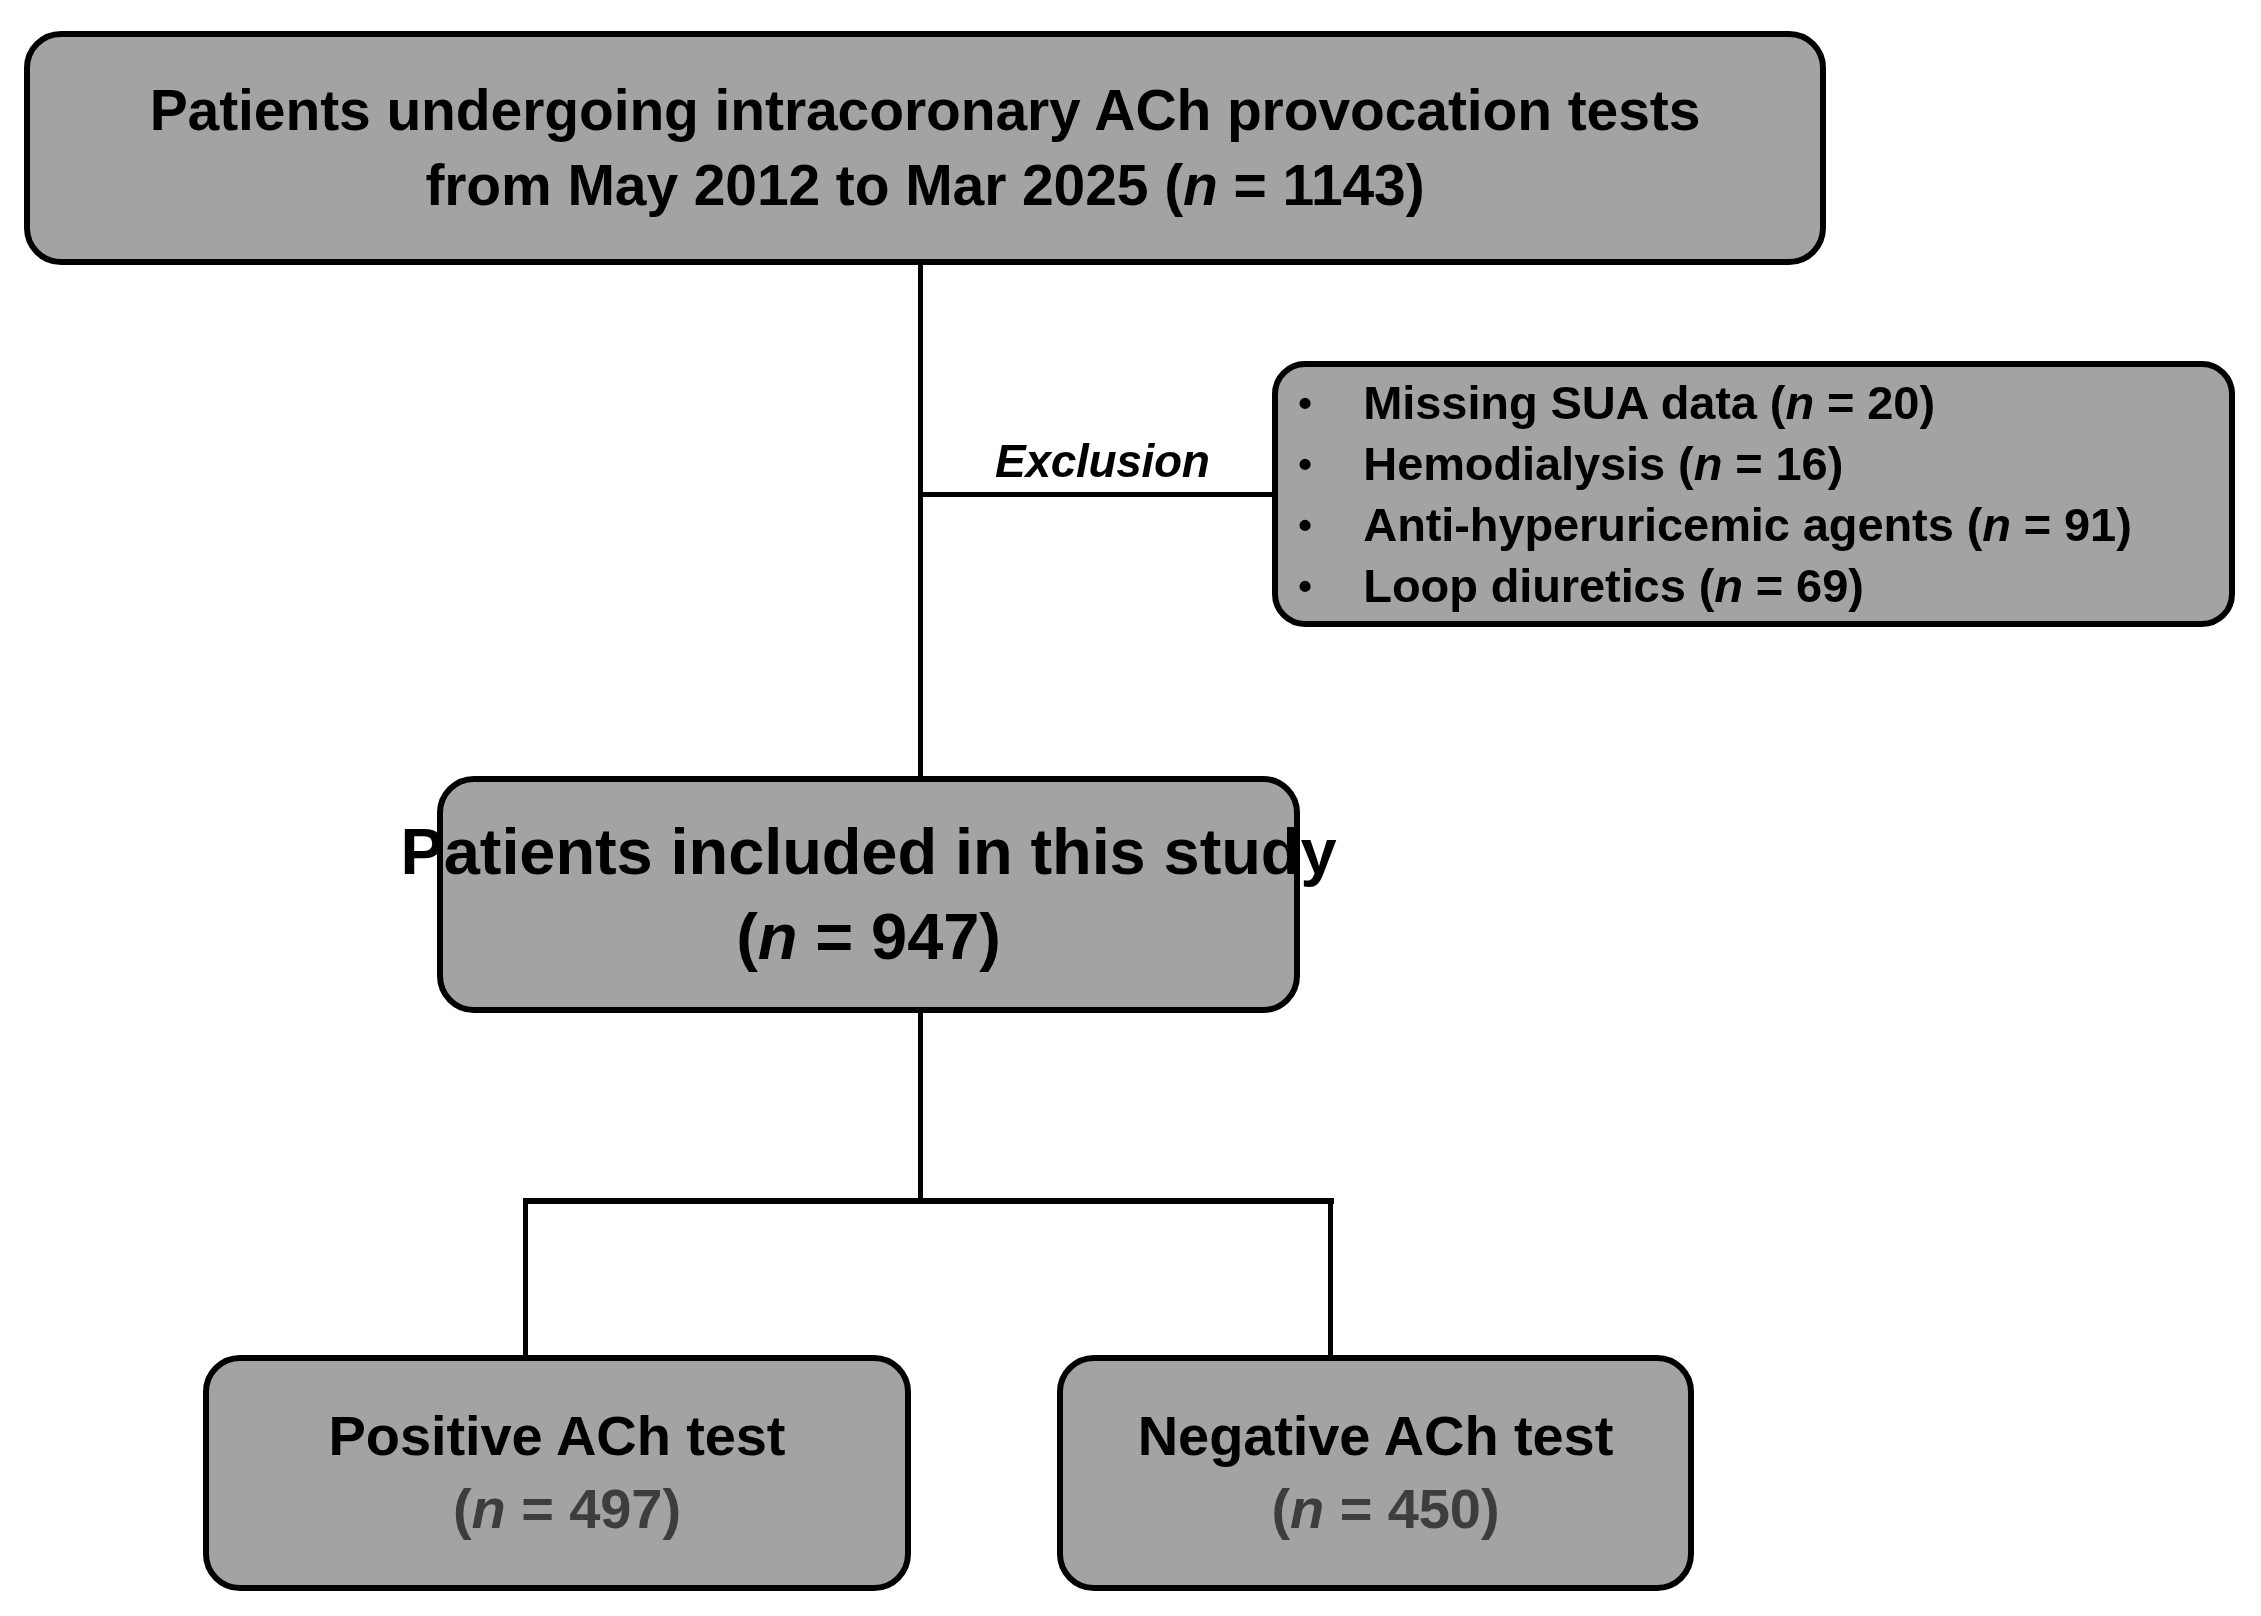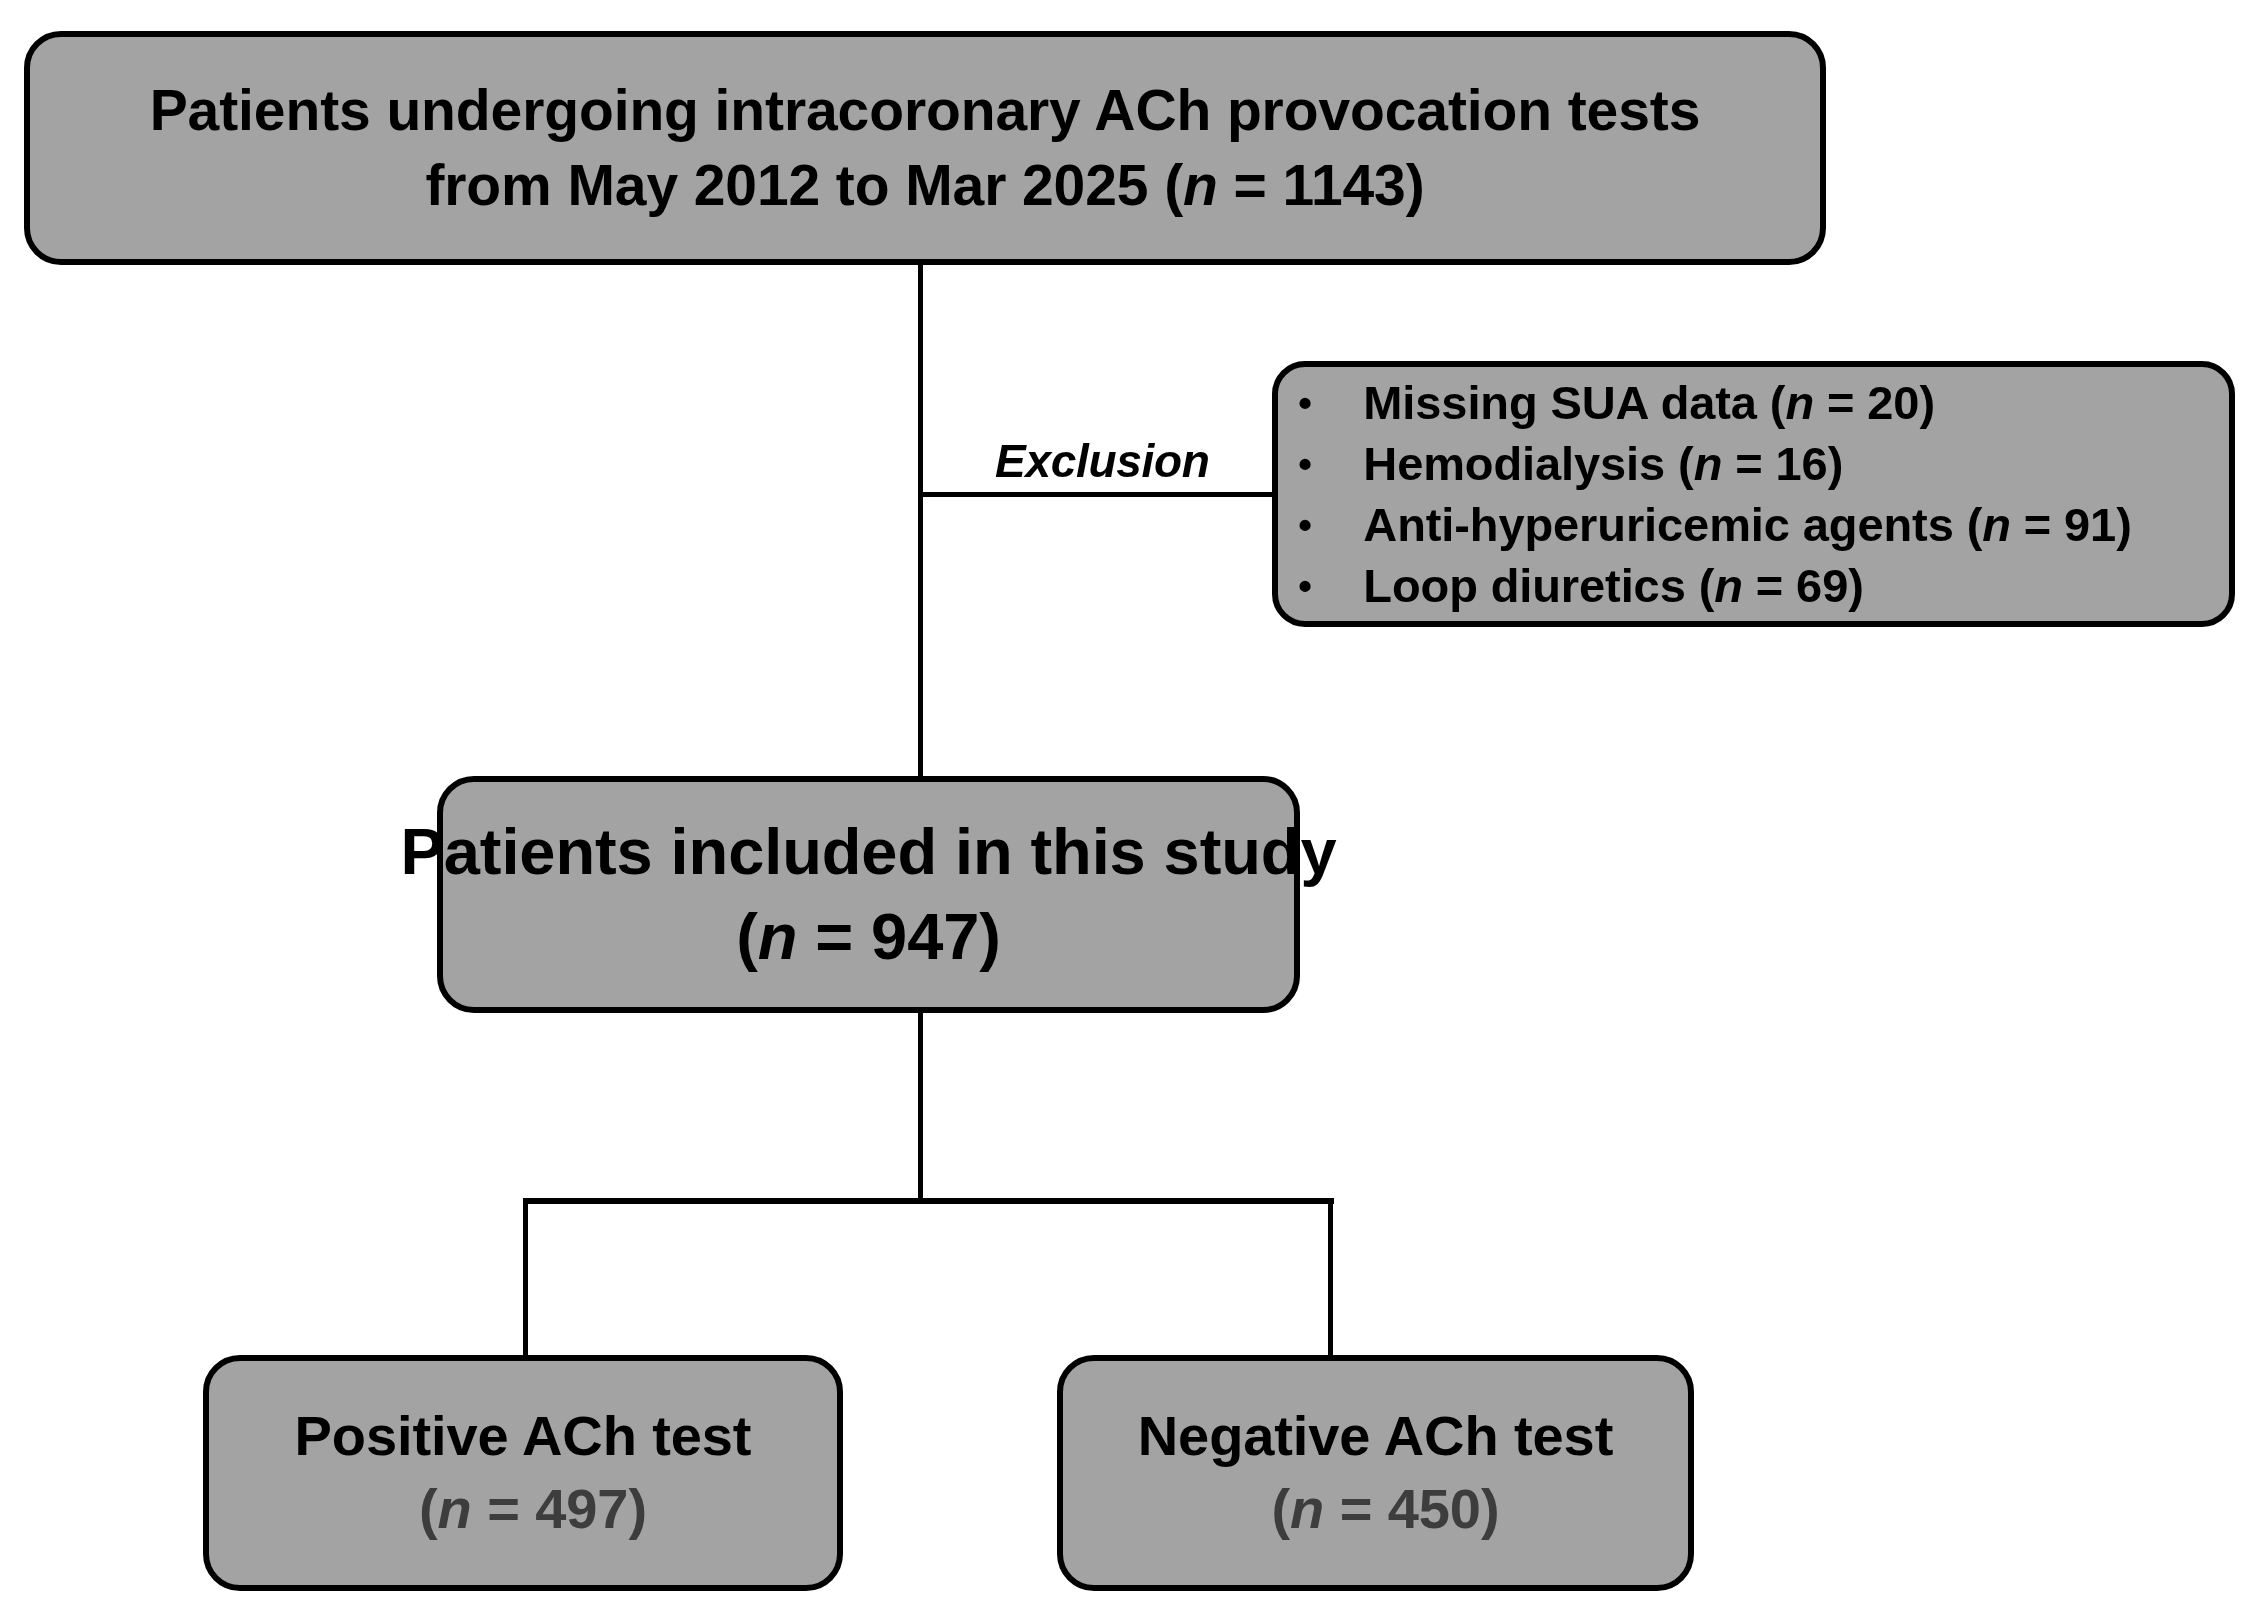--- a/index.html
+++ b/index.html
@@ -57,21 +57,21 @@
     width: 863px;
     height: 237px;
     font-size: 65px;
     font-weight: bold;
   }
 
   
   #node-positive {
     left: 203px;
     top: 1355px;
-    width: 640px;
+    width: 708px;
     height: 236px;
     font-size: 56px;
     font-weight: bold;
   }
   #node-negative {
     left: 1057px;
     top: 1355px;
     width: 637px;
     height: 236px;
     font-size: 56px;

